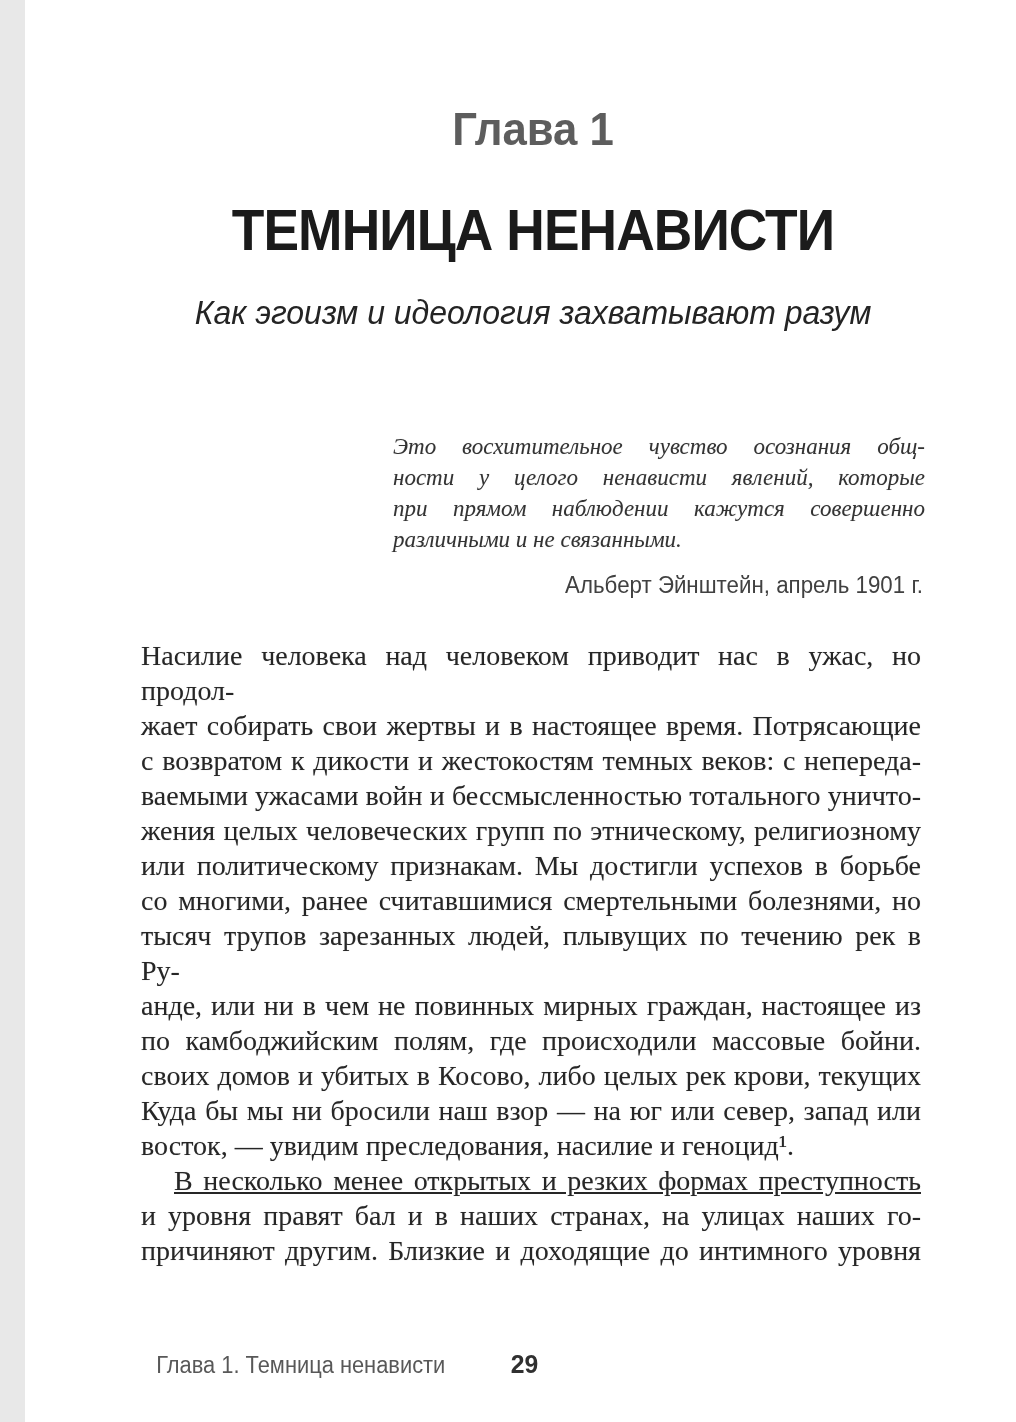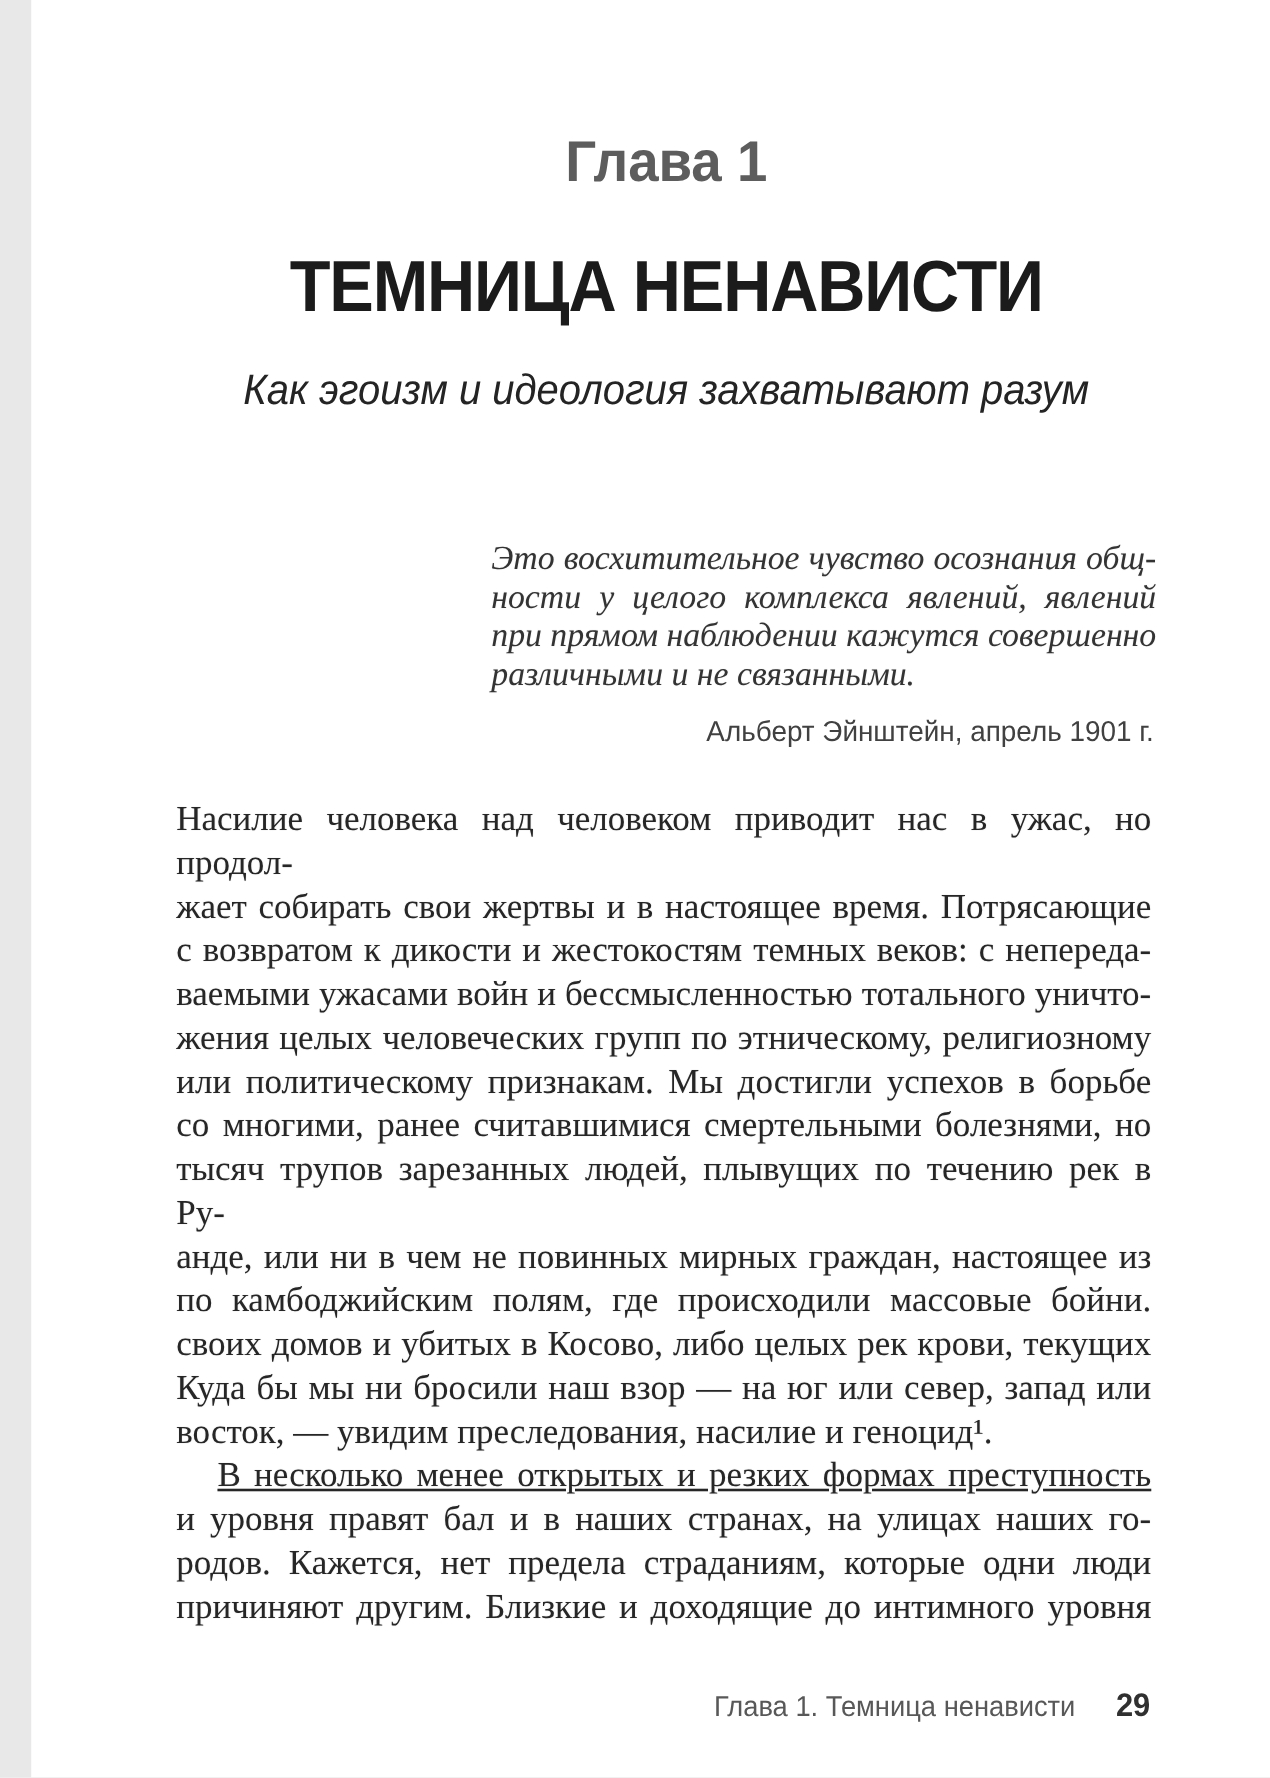--- a/index.html
+++ b/index.html
@@ -60,21 +60,21 @@
   }
 
   
   .epigraph {
     position: absolute;
     top: 431px;
     left: 368px;
     width: 532px;
     font-family: "Liberation Serif", serif;
     font-style: italic;
-    font-size: 27px;
+    font-size: 23px;
     line-height: 31px;
     color: #333333;
     text-shadow: 0 0 1px rgba(50,50,50,0.18);
   }
   .attribution {
     position: absolute;
     top: 572px;
     left: 116px;
     width: 782px;
     text-align: right;
@@ -110,23 +110,23 @@
     text-decoration: underline;
   }
 
   
   .footer {
     position: absolute;
     top: 1349px;
     left: 116px;
     width: 780px;
     display: flex;
-    justify-content: flex-end;
+    justify-content: flex-start;
     align-items: baseline;
-    gap: 32px;
+    gap: 65px;
     font-family: "Liberation Sans", sans-serif;
   }
   .running-title {
     font-size: 23px;
     color: #585858;
     transform: scaleX(0.95);
     transform-origin: right center;
   }
   .page-number {
     font-size: 26px;
@@ -141,21 +141,21 @@
 <div class="page">
 
   <div class="chapter-label">Глава 1</div>
 
   <h1 class="chapter-title">ТЕМНИЦА НЕНАВИСТИ</h1>
 
   <div class="chapter-subtitle">Как эгоизм и идеология захватывают разум</div>
 
   <div class="epigraph ends">
       <div class="line">Это восхитительное чувство осознания общ-</div>
-      <div class="line">ности у целого комплекса явлений, явлений</div>
+      <div class="line">ности у целого ненависти явлений, которые</div>
       <div class="line">при прямом наблюдении кажутся совершенно</div>
       <div class="line">различными и не связанными.</div>
     </div>
 
   <div class="attribution">Альберт Эйнштейн, апрель 1901 г.</div>
 
   <div class="body-text">
     <div class="para ends">
         <div class="line">Насилие человека над человеком приводит нас в ужас, но продол-</div>
         <div class="line">жает собирать свои жертвы и в настоящее время. Потрясающие</div>
@@ -167,21 +167,20 @@
         <div class="line">тысяч трупов зарезанных людей, плывущих по течению рек в Ру-</div>
         <div class="line">анде, или ни в чем не повинных мирных граждан, настоящее из</div>
         <div class="line">по камбоджийским полям, где происходили массовые бойни.</div>
         <div class="line">своих домов и убитых в Косово, либо целых рек крови, текущих</div>
         <div class="line">Куда бы мы ни бросили наш взор — на юг или север, запад или</div>
         <div class="line">восток, — увидим преследования, насилие и геноцид¹.</div>
       </div>
     <div class="para indent">
         <div class="line">В несколько менее открытых и резких формах преступность</div>
         <div class="line">и уровня правят бал и в наших странах, на улицах наших го-</div>
-        <div class="line">родов. Кажется, нет предела страданиям, которые одни люди</div>
         <div class="line">причиняют другим. Близкие и доходящие до интимного уровня</div>
       </div>
   </div>
 
   <div class="footer">
     <span class="running-title">Глава 1. Темница ненависти</span>
     <span class="page-number">29</span>
   </div>
 
 </div>

